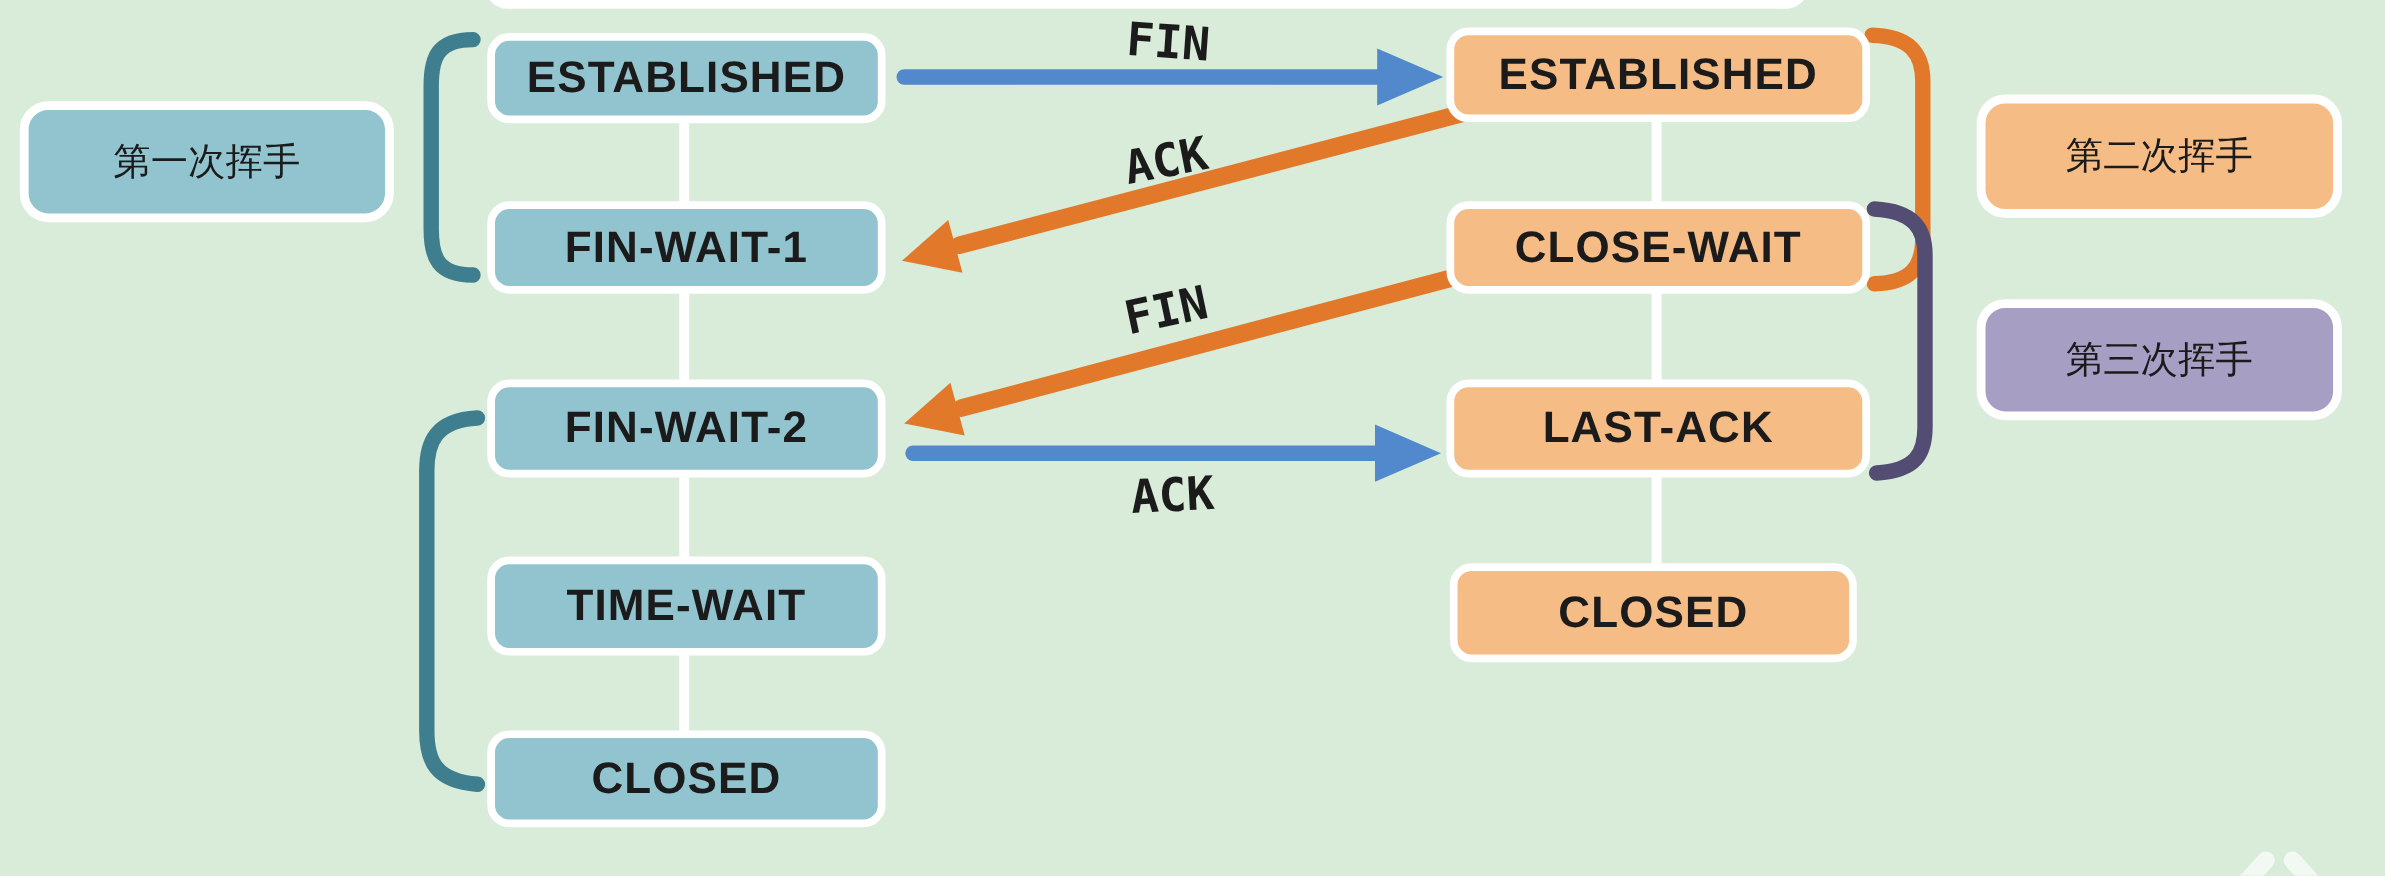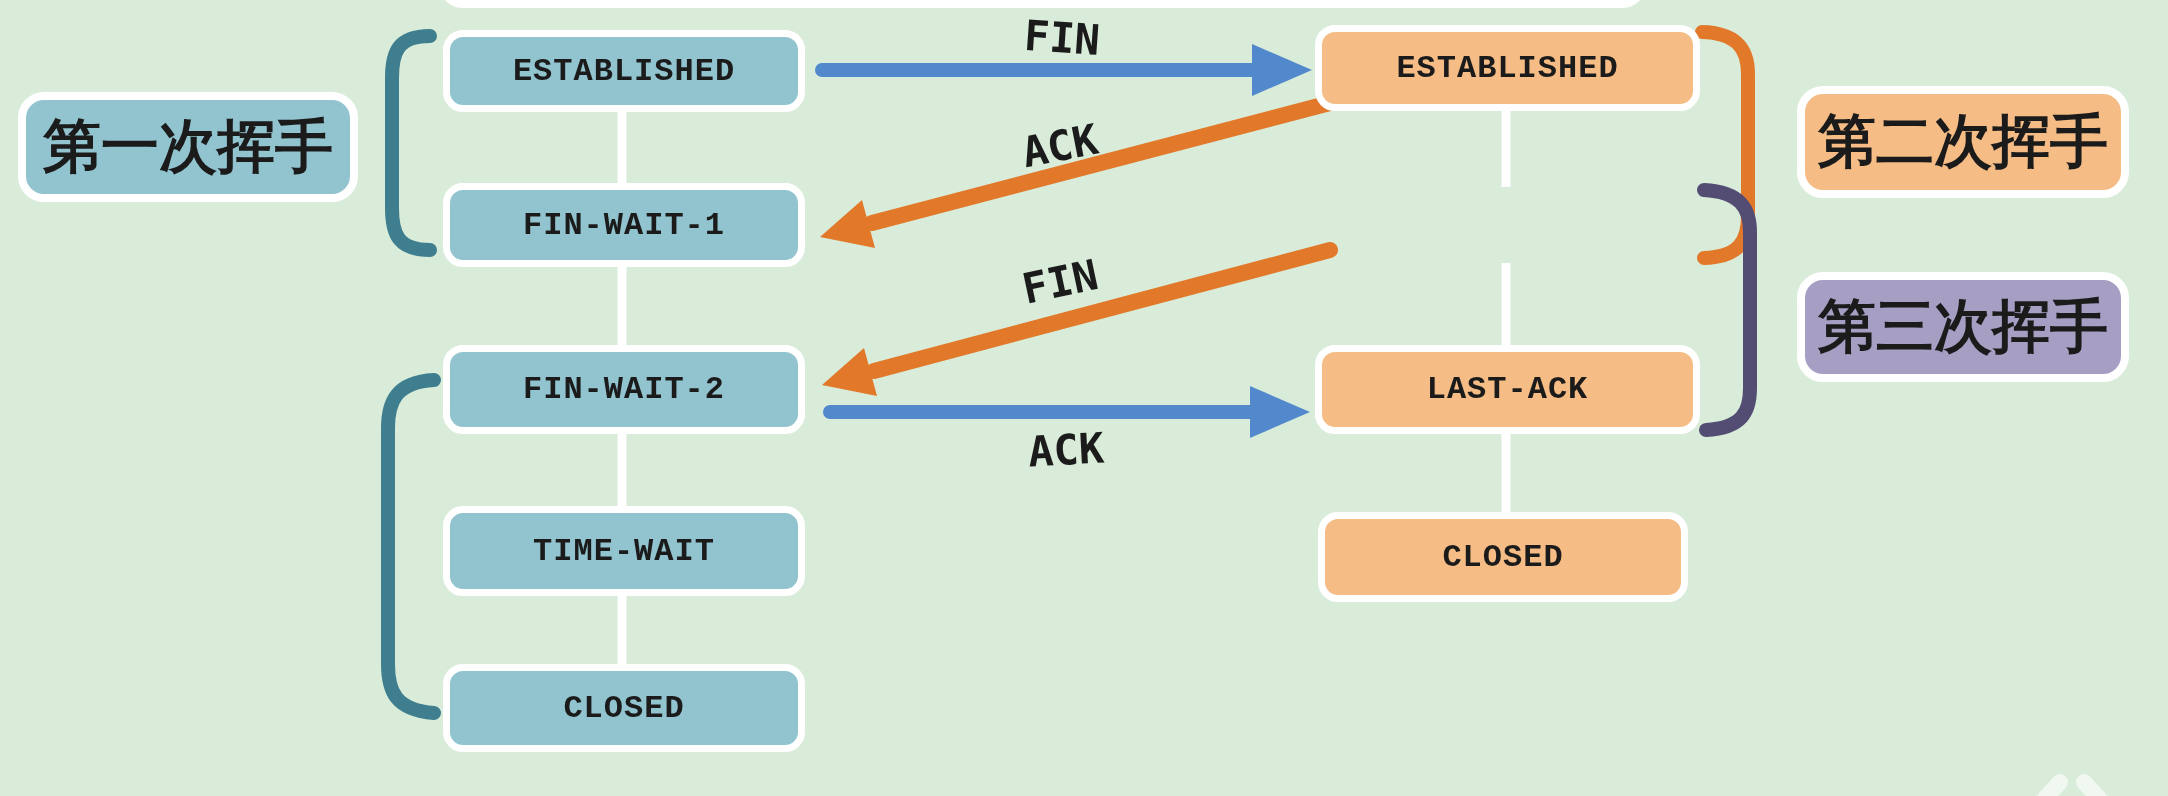--- a/index.html
+++ b/index.html
@@ -14,31 +14,31 @@
   .state-box{
     position:absolute;box-sizing:border-box;
     border:7px solid #ffffff;border-radius:20px;
     display:flex;align-items:center;justify-content:center;
   }
   .client{background:var(--client-box,#91c4cf);}
   .server{background:var(--server-box,#f5bc85);}
   .purplebg{background:var(--third-label-box,#a79ec3);}
 
   .state-text{
-    font-family:Liberation Mono, monospace;
-    font-weight:bold;font-size:32px;letter-spacing:1px;
+    font-family:Liberation Sans, sans-serif;
+    font-weight:bold;font-size:40px;letter-spacing:1px;
     color:var(--text-color,#1b1b1b);white-space:nowrap;
   }
   .label-box{
     position:absolute;box-sizing:border-box;
     border:8px solid #ffffff;border-radius:26px;
     display:flex;align-items:center;justify-content:center;
   }
   .cn-text{
-    font-weight:bold;font-size:58px;color:var(--text-color,#1b1b1b);
+    font-weight:normal;font-size:34px;color:var(--text-color,#1b1b1b);
     font-family:"Liberation Sans",sans-serif;white-space:nowrap;
   }
   .arrow-label{
     position:absolute;transform:translate(-50%,-50%) rotate(var(--rot,0deg));
     font-family:"DejaVu Sans Mono","Liberation Mono",monospace;
     font-weight:bold;font-size:42px;color:var(--text-color,#1b1b1b);
     white-space:nowrap;
   }
   .top-cut-box{
     position:absolute;left:440px;top:-36px;width:1205px;height:44px;
@@ -109,20 +109,23 @@
   <div class="state-box client" style="left:443px;top:506px;width:362px;height:90px;">
     <span class="state-text">TIME-WAIT</span>
   </div>
   <div class="state-box client" style="left:443px;top:664px;width:362px;height:88px;">
     <span class="state-text">CLOSED</span>
   </div>
 
   <div class="state-box server" style="left:1315px;top:25px;width:385px;height:86px;">
     <span class="state-text">ESTABLISHED</span>
   </div>
+  <div class="state-box server" style="left:1315px;top:183px;width:385px;height:84px;">
+    <span class="state-text">CLOSE-WAIT</span>
+  </div>
   <div class="state-box server" style="left:1315px;top:345px;width:385px;height:89px;">
     <span class="state-text">LAST-ACK</span>
   </div>
   <div class="state-box server" style="left:1318px;top:512px;width:370px;height:90px;">
     <span class="state-text">CLOSED</span>
   </div>
 
   <div class="label-box client" style="left:18px;top:92px;width:340px;height:110px;">
     <span class="cn-text">第一次挥手</span>
   </div>

